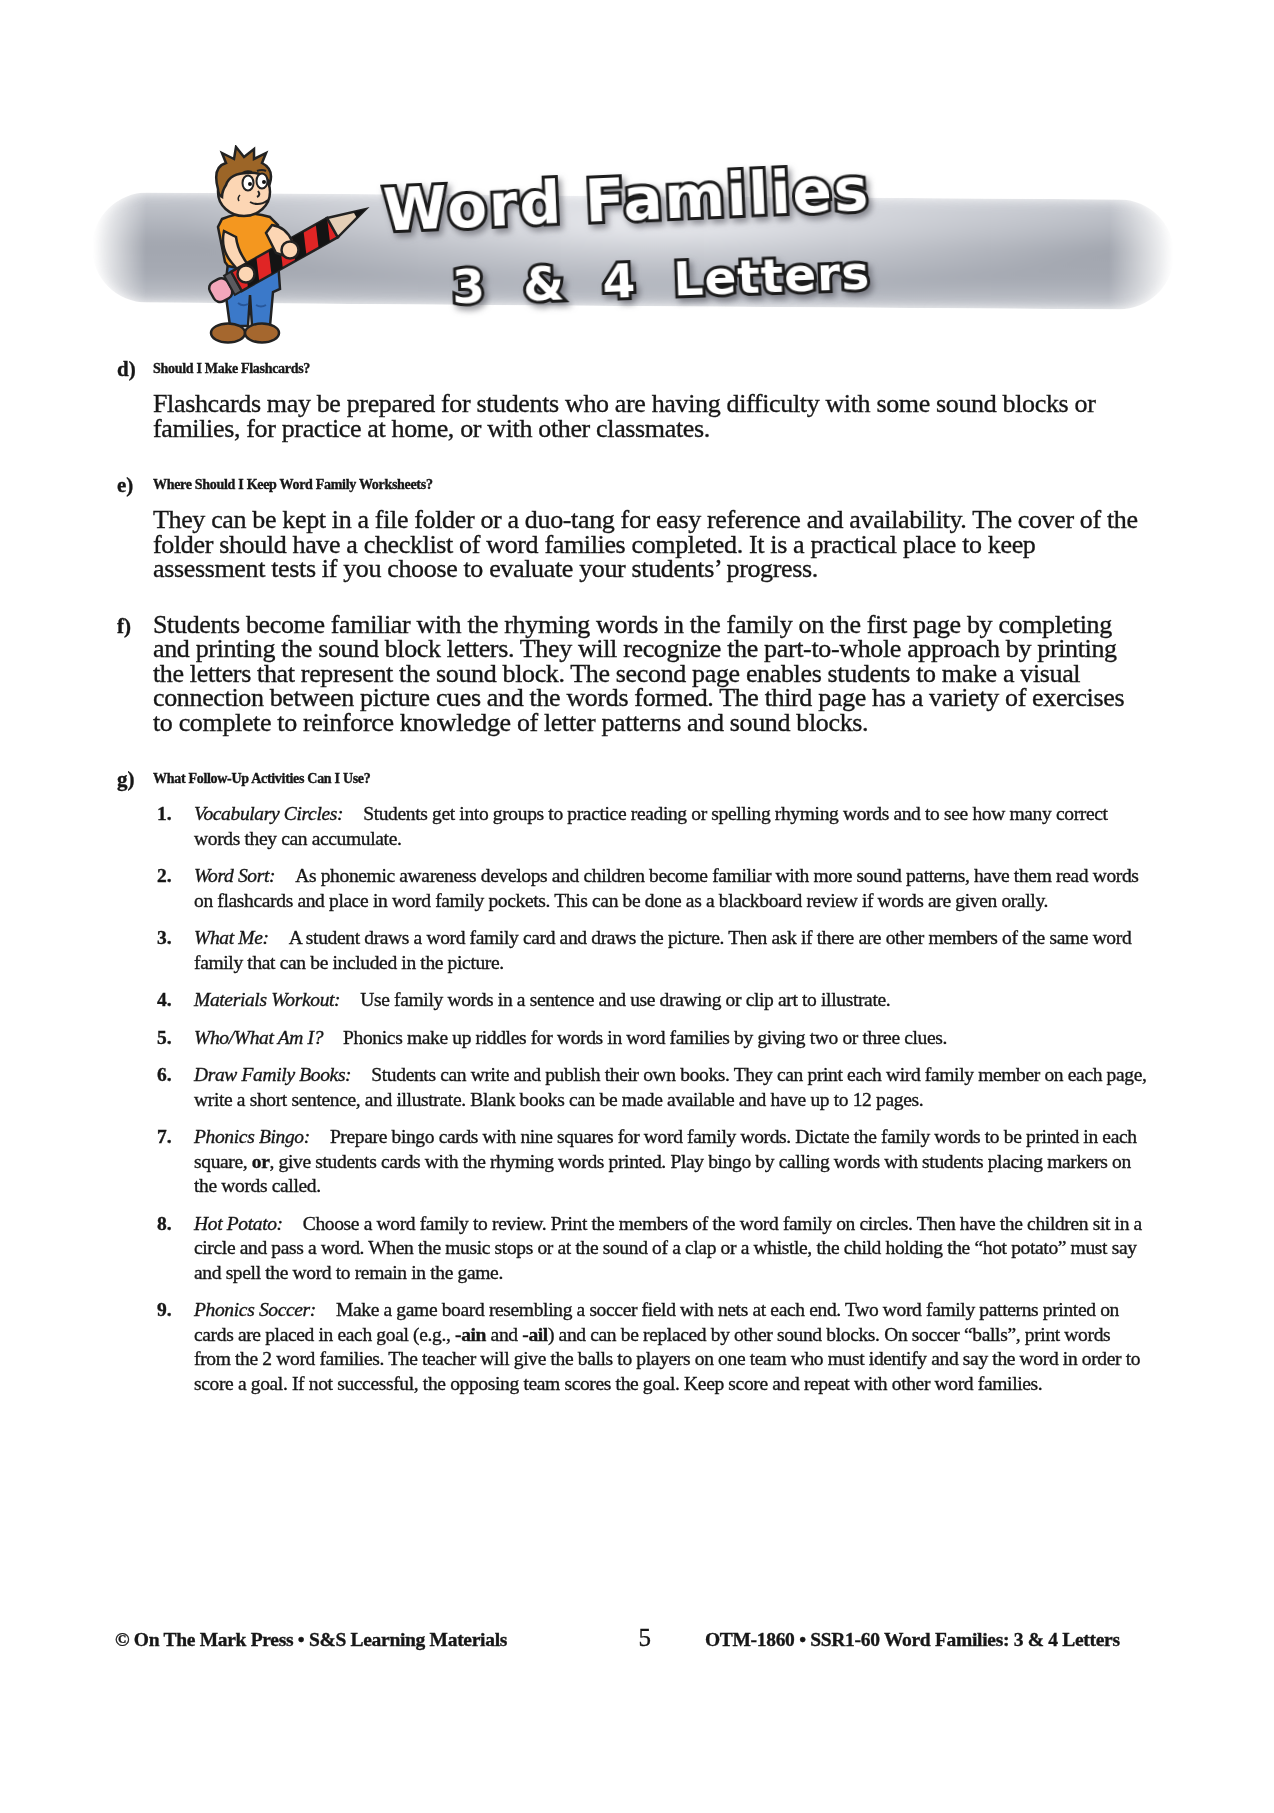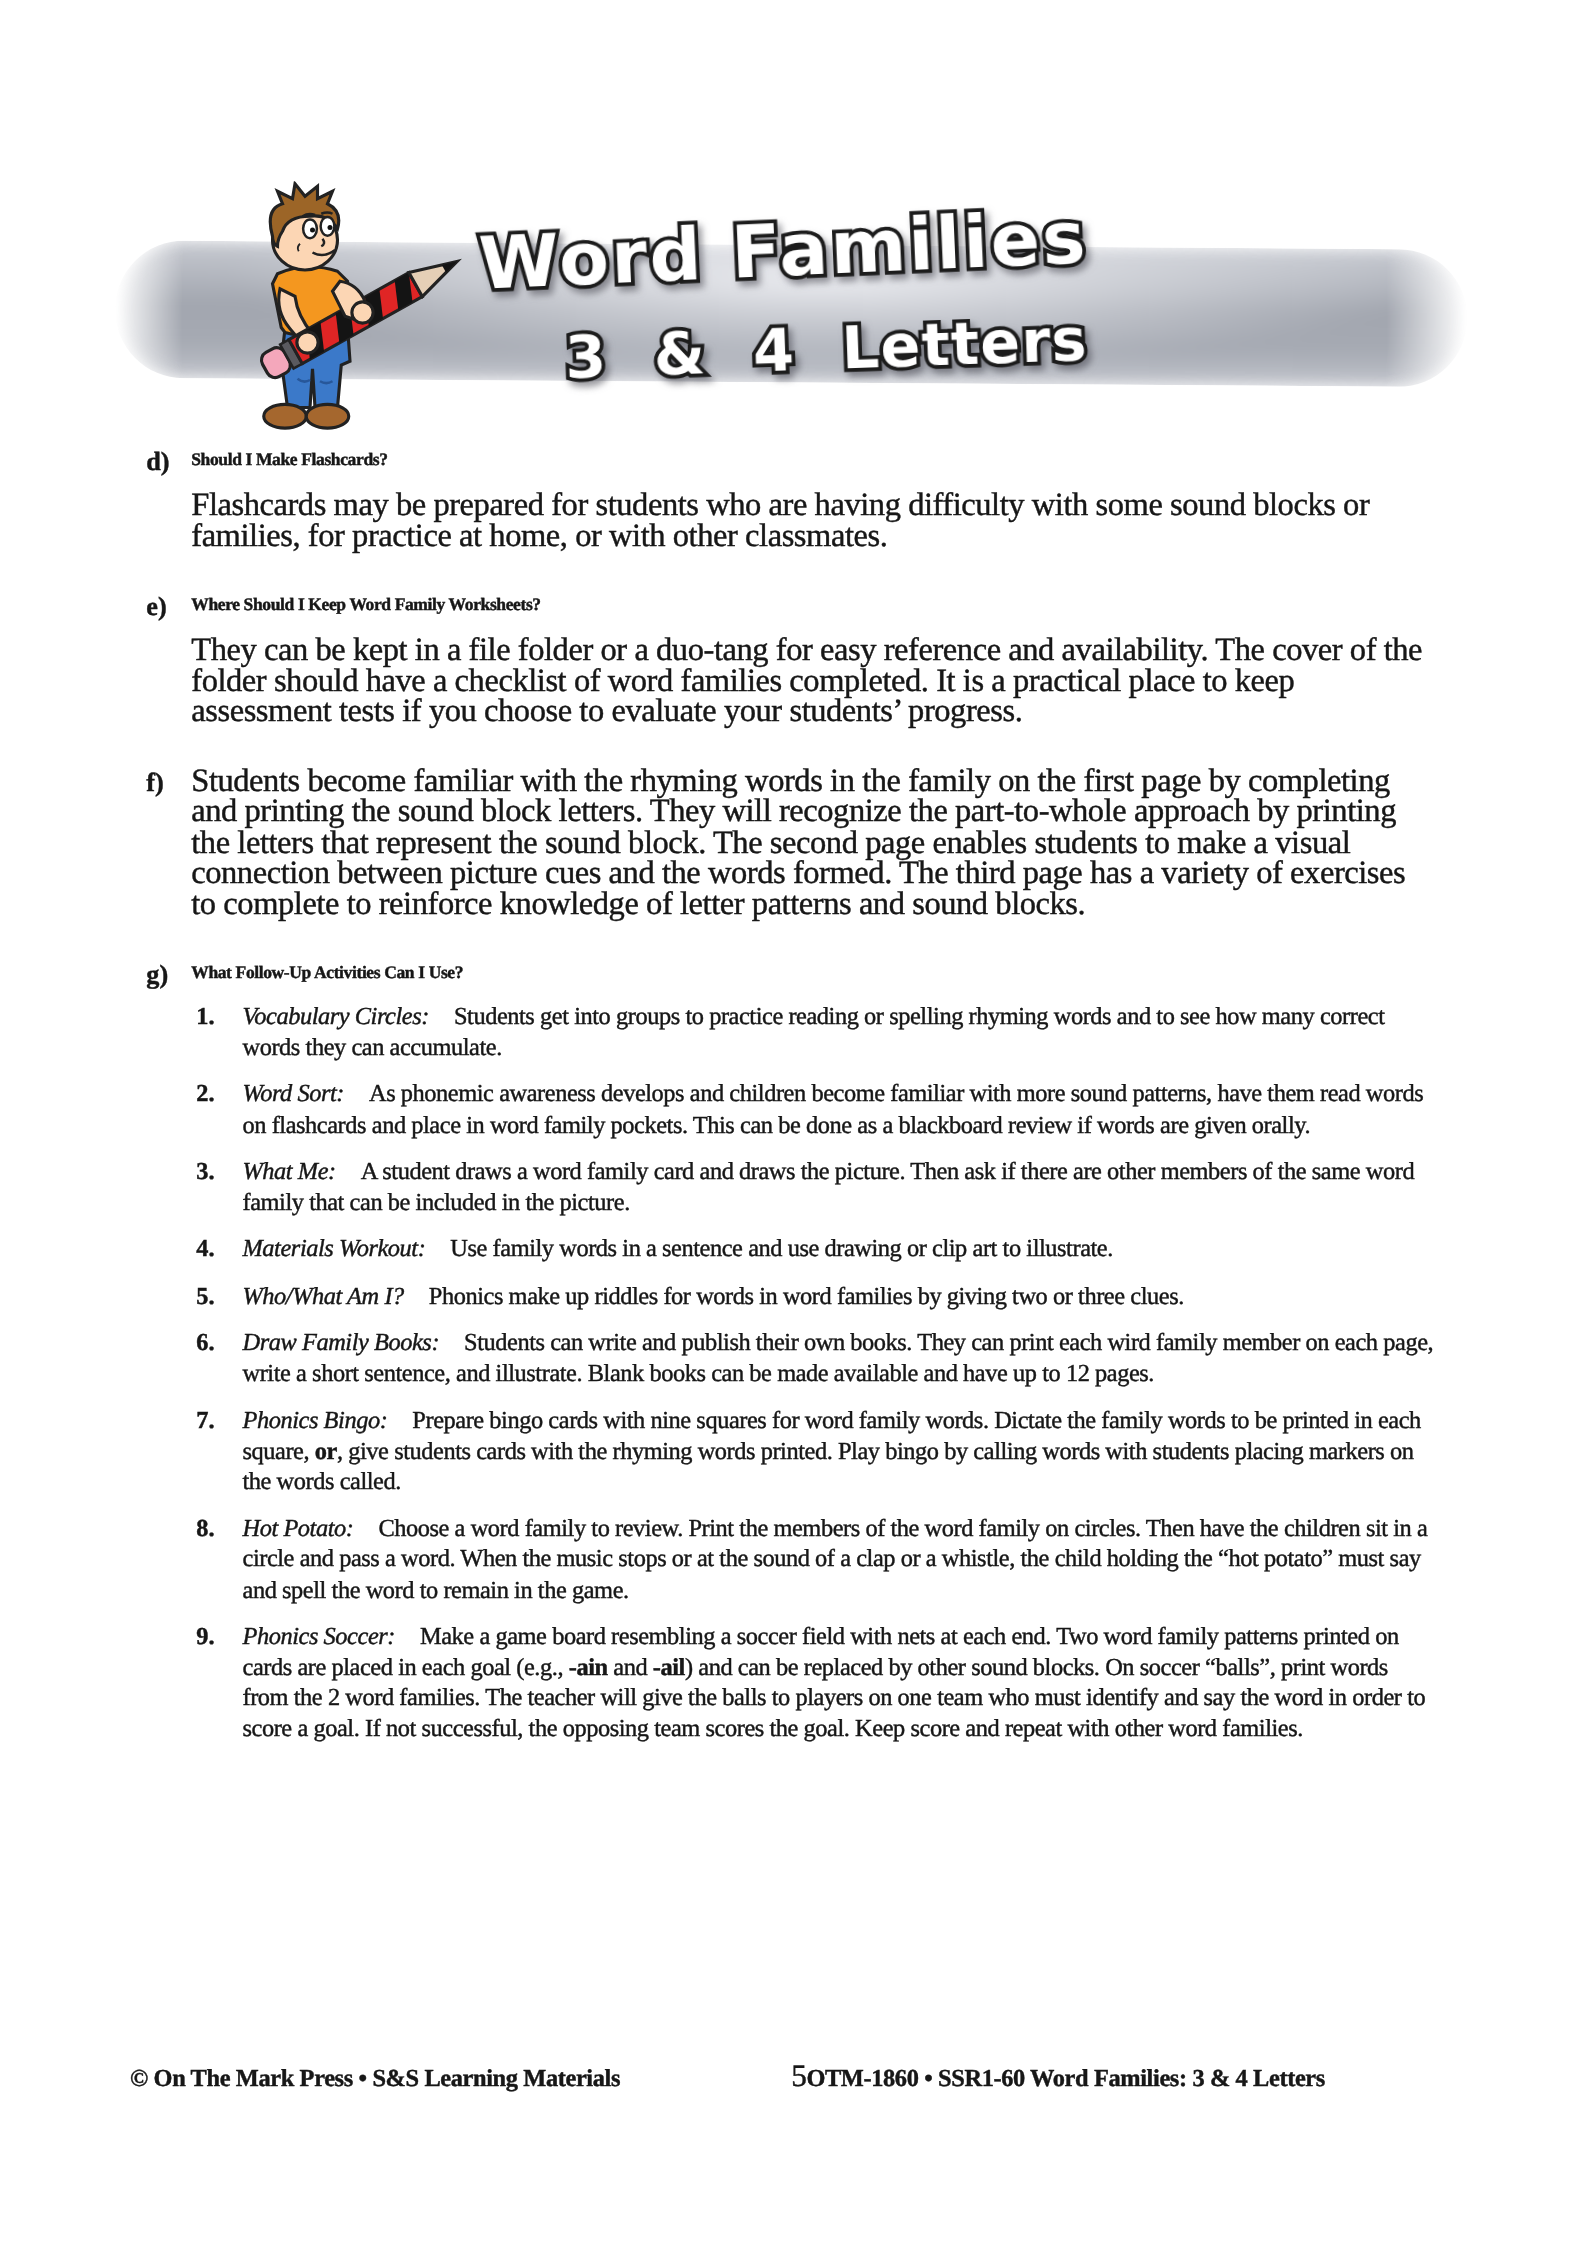--- a/index.html
+++ b/index.html
@@ -42,27 +42,27 @@
 
   .items { list-style:none; margin:8px 0 0 0; padding:0; }
   .item { display:flex; margin:0 0 13px 0; }
   .item-num { flex:0 0 37px; padding-left:4px; font-weight:bold; font-size:19.5px; line-height:24.5px; }
   .item-body { flex:1; font-size:19.5px; line-height:24.5px; letter-spacing:-0.35px; }
   .item-label { font-style:italic; margin-right:20px; }
   .seg-bold { font-weight:bold; }
 
   
   .footer {
-    position:absolute; left:104px; right:100px; top:1624px;
+    position:absolute; left:115px; right:100px; top:1624px;
     display:flex; align-items:baseline;
-    font-weight:bold; font-size:19.5px; letter-spacing:-0.3px;margin-top:24px;
+    font-weight:bold; font-size:19.5px; letter-spacing:-0.3px;
   }
   .footer-left  { flex:1; text-align:left; }
   .footer-page  { flex:0 0 auto; font-weight:normal; font-size:25px; }
-  .footer-right { flex:1; text-align:left; }
+  .footer-right { flex:1; text-align:center; }
 </style>
 </head>
 <body>
 
 <div class="page">
 
   <div class="header">
     <div class="swoosh"></div>
 
     <svg class="boy-svg" viewBox="0 0 215 205" aria-hidden="true">

